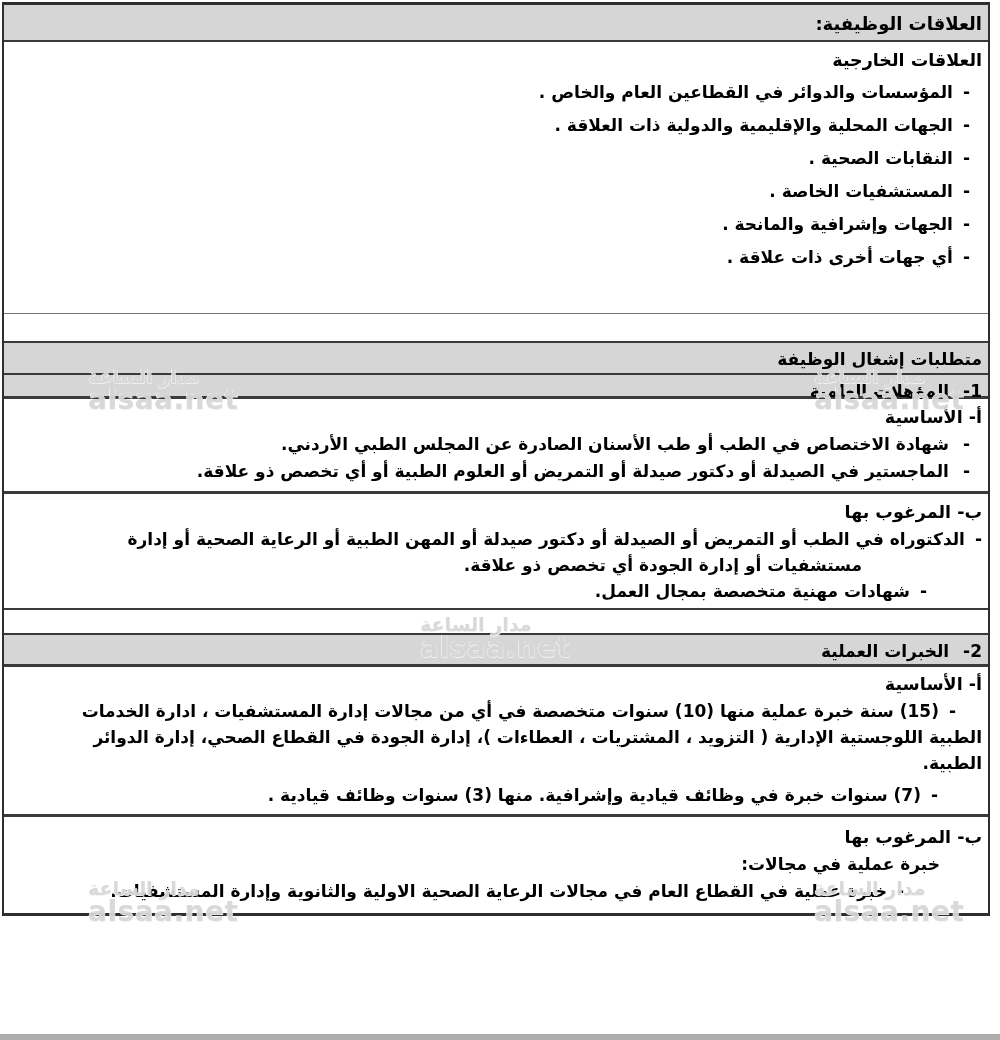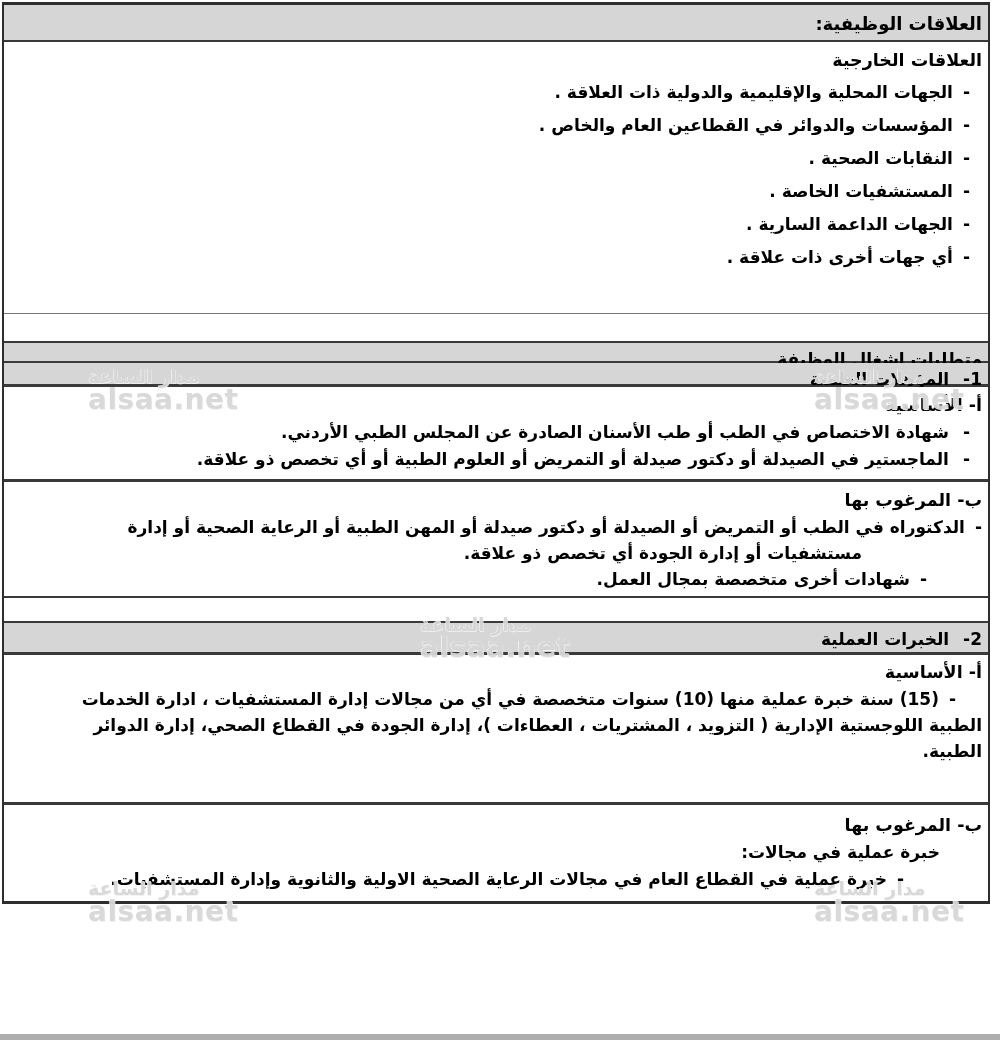--- a/index.html
+++ b/index.html
@@ -25,21 +25,21 @@
   .sq { font-size:12px; vertical-align:2px; margin-left:12px; }
 
   .r1 { height:37px; line-height:37px; font-size:18px; }
   .r2 { height:120px; padding-top:5px; }
   .r2 .sec-title { line-height:29px; }
   .r2 .item { line-height:27px; padding-right:22px; }
   .r3 { height:272px; padding-top:3px; border-bottom-width:1px; border-bottom-color:#777; }
   .r3 .sec-title { line-height:31px; }
   .r3 .item { line-height:33px; padding-right:12px; }
   .r4 { height:29px; }
-  .r5 { height:20px; line-height:32px; }
+  .r5 { height:32px; line-height:32px; }
   .r6 { height:24px; line-height:32px; border-bottom-width:3px; }
   .r7 { height:95px; padding-top:4px; border-bottom-width:3px; }
   .r7 .sec-title { line-height:28px; }
   .r7 .item { line-height:27px; padding-right:12px; }
   .r7 .marker { margin-left:14px; }
   .r8 { height:116px; padding-top:5px; }
   .r8 .sec-title { line-height:27px; }
   .r8 .line, .r8 .item { line-height:26px; }
   .r8 .cont { padding-right:120px; }
   .r8 .item2 { padding-right:55px; }
@@ -71,33 +71,33 @@
 <div class="doc">
 
   <div class="row gray r1">
     <span>العلاقات الوظيفية:</span>
   </div>
 
 
   <div class="row r3">
     <div class="sec-title">العلاقات الخارجية</div>
     <div class="item">
-      <span class="marker">-</span><span>الجهات المحلية والإقليمية والدولية ذات العلاقة .</span>
+      <span class="marker">-</span><span>المؤسسات والدوائر في القطاعين العام والخاص .</span>
     </div>
     <div class="item">
-      <span class="marker">-</span><span>المؤسسات والدوائر في القطاعين العام والخاص .</span>
+      <span class="marker">-</span><span>الجهات المحلية والإقليمية والدولية ذات العلاقة .</span>
     </div>
     <div class="item">
       <span class="marker">-</span><span>النقابات الصحية .</span>
     </div>
     <div class="item">
       <span class="marker">-</span><span>المستشفيات الخاصة .</span>
     </div>
     <div class="item">
-      <span class="marker">-</span><span>الجهات الداعمة السارية .</span>
+      <span class="marker">-</span><span>الجهات وإشرافية والمانحة .</span>
     </div>
     <div class="item">
       <span class="marker">-</span><span>أي جهات أخرى ذات علاقة .</span>
     </div>
   </div>
 
   <div class="row r4"></div>
 
   <div class="row gray r5">
     <span>متطلبات إشغال الوظيفة</span>
@@ -117,37 +117,40 @@
     </div>
   </div>
 
   <div class="row r8">
     <div class="sec-title">ب- المرغوب بها</div>
     <div class="line">
       <span class="marker">-</span><span>الدكتوراه في الطب أو التمريض أو الصيدلة أو دكتور صيدلة أو المهن الطبية أو الرعاية الصحية أو إدارة</span>
     </div>
     <div class="line cont">مستشفيات أو إدارة الجودة أي تخصص ذو علاقة.</div>
     <div class="item item2">
-      <span class="marker">-</span><span>شهادات أخرى متخصصة بمجال العمل.</span>
+      <span class="marker">-</span><span>شهادات مهنية متخصصة بمجال العمل.</span>
     </div>
   </div>
 
   <div class="row r9"></div>
 
   <div class="row gray r10">
     <span class="num">2-</span><span>الخبرات العملية</span>
   </div>
 
   <div class="row r11">
     <div class="sec-title">أ- الأساسية</div>
     <div class="line first">
       <span class="marker">-</span><span>(15) سنة خبرة عملية منها (10) سنوات متخصصة في أي من مجالات إدارة المستشفيات ، ادارة الخدمات</span>
     </div>
     <div class="line">الطبية اللوجستية الإدارية ( التزويد ، المشتريات ، العطاءات )، إدارة الجودة في القطاع الصحي، إدارة الدوائر</div>
     <div class="line">الطبية.</div>
+    <div class="item item2">
+      <span class="marker">-</span><span>(7) سنوات خبرة في وظائف قيادية وإشرافية. منها (3) سنوات وظائف قيادية .</span>
+    </div>
   </div>
 
   <div class="row r12">
     <div class="sec-title">ب- المرغوب بها</div>
     <div class="line subtitle">خبرة عملية في مجالات:</div>
     <div class="item">
       <span class="marker">-</span><span>خبرة عملية في القطاع العام في مجالات الرعاية الصحية الاولية والثانوية وإدارة المستشفيات.</span>
     </div>
   </div>
 

